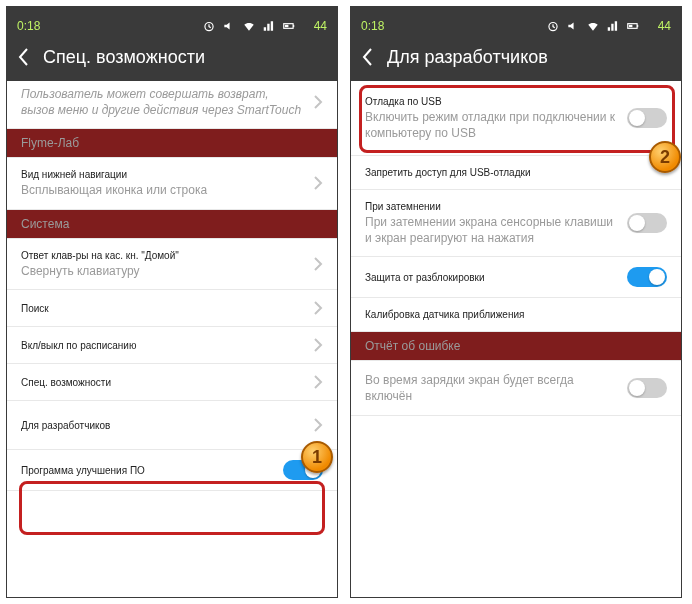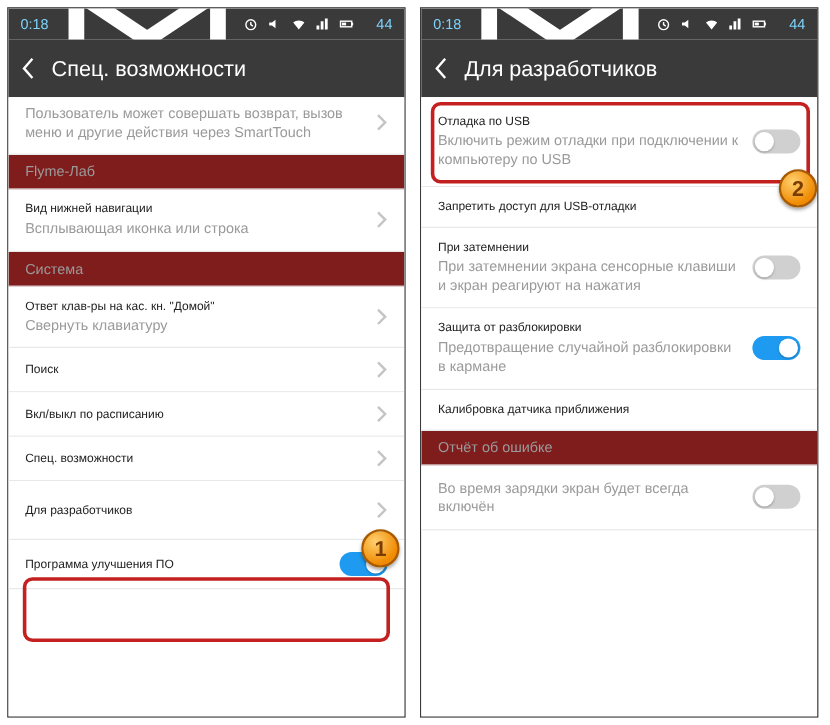--- a/index.html
+++ b/index.html
@@ -18,23 +18,23 @@
     border: 1px solid #3a3a3a;
     background: #f0f0f0;
     overflow: hidden;
     position: relative;
     display: flex;
     flex-direction: column;
   }
   .statusbar {
     height: 26px;
     background: #3a3a3a;
-    color: #7dd3fc;
-    display: flex;
-    align-items: center;
+    color: #bef264;
+    display: flex;
+    align-items: flex-end;
     padding: 0 10px;
     font-size: 12px;
   }
   .statusbar .time { flex: 0 0 auto; }
   .status-icons { margin-left: auto; display: flex; gap: 6px; align-items: center; }
   .status-icons svg, .status-icons .ico { width: 14px; height: 14px; fill: #fff; color:#fff; }
   .titlebar {
     height: 48px;
     background: #3a3a3a;
     color: #fff;
@@ -51,21 +51,21 @@
     padding: 10px 14px;
     border-bottom: 1px solid #e8e8e8;
     display: flex;
     align-items: center;
     gap: 10px;
     position: relative;
   }
   .row .txt { flex: 1; }
   .row .lbl { font-size: 10px; color: #222; line-height: 1.3; }
   .row .sub { font-size: 12px; color: #9a9a9a; line-height: 1.3; margin-top: 2px; }
-  .row.partial-top { padding-top: 4px; }
+  .row.partial-top { padding-top: 4px; font-style: italic; }
   .section-h {
     background: #7f1d1d;
     color: #9a9a9a;
     font-size: 12px;
     padding: 7px 14px;
     border-bottom: 1px solid #e8e8e8;
   }
   .chev { width: 10px; height: 16px; flex: 0 0 auto; }
   .chev path { stroke: #c4c4c4; stroke-width: 2; fill: none; }
   .toggle {
@@ -262,21 +262,20 @@
     <div class="row">
       <div class="txt">
         <div class="lbl">При затемнении</div>
         <div class="sub">При затемнении экрана сенсорные клавиши и экран реагируют на нажатия</div>
       </div>
       <div class="toggle"></div>
     </div>
     <div class="row">
       <div class="txt">
         <div class="lbl">Защита от разблокировки</div>
-        <div class="sub">Предотвращение случайной разблокировки в кармане</div>
       </div>
       <div class="toggle on"></div>
     </div>
     <div class="row">
       <div class="txt">
           <div class="lbl">Калибровка датчика приближения</div>
         </div>
     </div>
     <div class="section-h disabled">Отчёт об ошибке</div>
     <div class="row">

